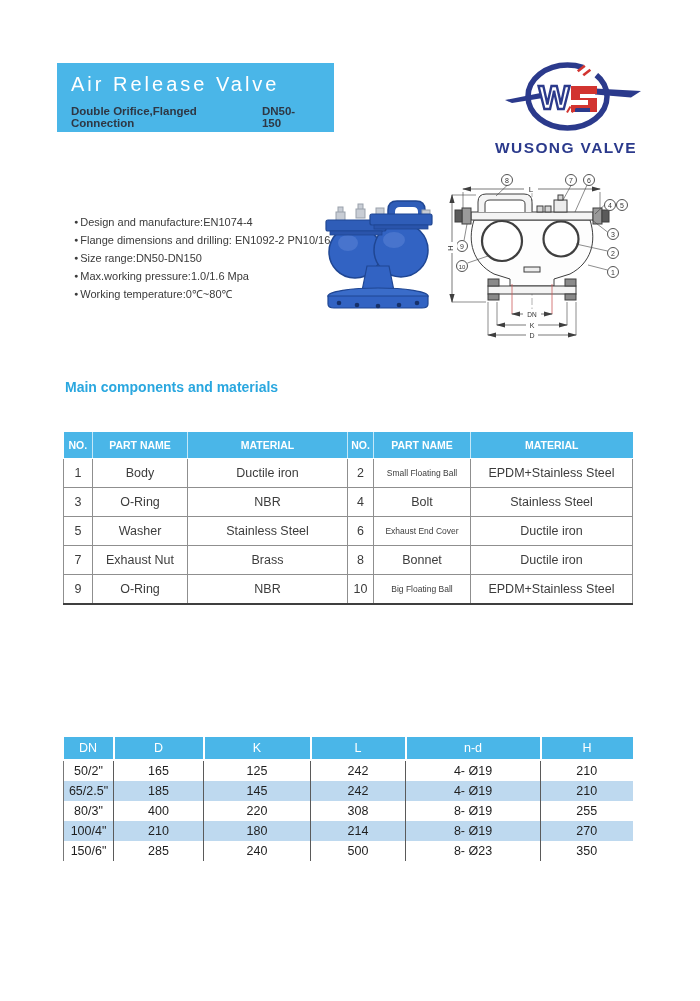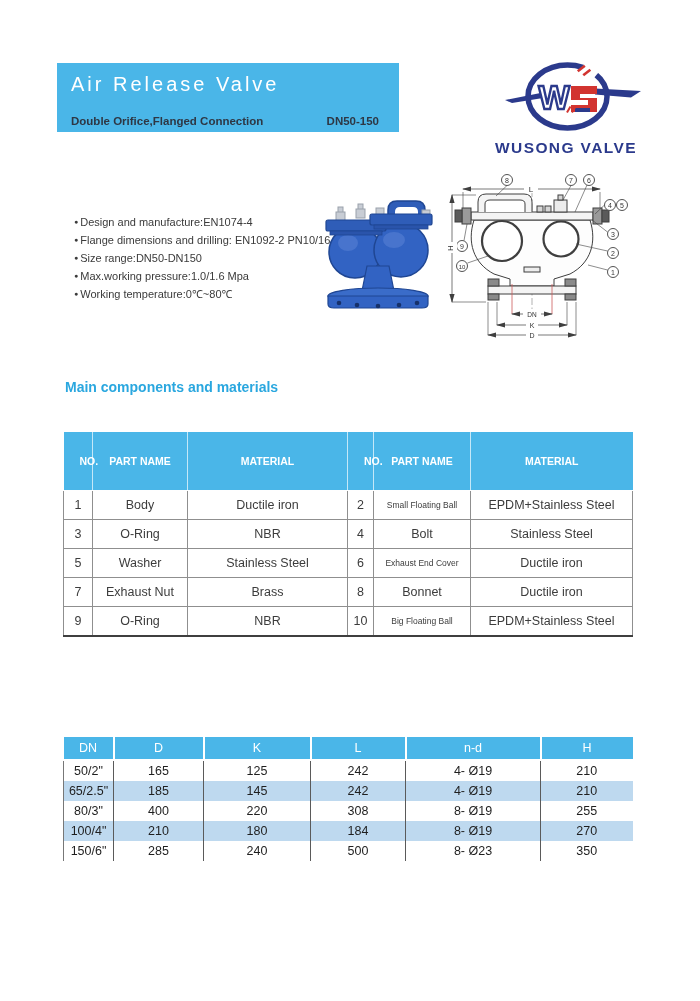--- a/index.html
+++ b/index.html
@@ -1,23 +1,23 @@
 <!DOCTYPE html>
 <html><head>
 <meta charset="utf-8">
 <style>
   html,body{margin:0;padding:0;background:#fff;}
   .page{position:relative;width:700px;height:1001px;background:#ffffff;
         font-family:"Liberation Sans",sans-serif;overflow:hidden;}
 
   
-  .title-box{position:absolute;left:57px;top:63px;width:342px;height:69px;
+  .title-box{position:absolute;left:57px;top:63px;width:277px;height:69px;
              background:#4ab6e8;box-sizing:border-box;padding:10px 20px 0 14px;}
   .title-main{font-size:20px;color:#ffffff;letter-spacing:3px;white-space:nowrap;}
-  .title-sub{display:flex;justify-content:space-between;margin-top:19px;
+  .title-sub{display:flex;justify-content:space-between;margin-top:9px;
              font-size:11.5px;font-weight:bold;color:#2e3744;}
 
   
   .logo{position:absolute;left:495px;top:58px;}
 
   
   .section-title{position:absolute;color:#2aa7df;font-weight:bold;white-space:nowrap;}
   .t-tech{left:65px;top:174px;font-size:15.5px;}
   .t-comp{left:65px;top:379px;font-size:14px;}
   .t-dim{left:65px;top:686px;font-size:14px;}
@@ -28,21 +28,21 @@
   .spec-list li::before{content:"●";font-size:7px;vertical-align:1.5px;margin-right:2px;}
 
   
   .valve-photo{position:absolute;left:312px;top:196px;}
   .tech-drawing{position:absolute;left:440px;top:168px;}
 
   
   .comp-table{position:absolute;left:63px;top:432px;width:569px;
               border-collapse:collapse;table-layout:fixed;}
   .comp-table th{background:#4ab6e8;color:#fff;font-size:10.5px;font-weight:bold;
-                 height:26px;padding:16px;border-right:1px solid #c4e8f8;border-bottom:1px solid #fff;}
+                 height:26px;padding:0;border-right:1px solid #c4e8f8;border-bottom:1px solid #fff;}
   .comp-table th:last-child{border-right:none;}
   .comp-table td{border:1px solid #8f8f8f;font-size:12.5px;color:#3c3c3c;
                  text-align:center;height:28px;padding:0;background:#fff;}
   .comp-table tr:last-child td{border-bottom:2px solid #3f3f3f;}
   .comp-table td.sm{font-size:8.5px;margin-top:40px;}
 
   
   .dim-table{position:absolute;left:63px;top:737px;width:569px;
              border-collapse:collapse;table-layout:fixed;}
   .dim-table th{background:#4ab6e8;color:#fff;font-size:12.5px;font-weight:normal;
@@ -329,21 +329,21 @@
       <td>400</td>
       <td>220</td>
       <td>308</td>
       <td>8- Ø19</td>
       <td>255</td>
     </tr>
     <tr class="alt">
       <td>100/4"</td>
       <td>210</td>
       <td>180</td>
-      <td>184</td>
+      <td>214</td>
       <td>8- Ø19</td>
       <td>270</td>
     </tr>
     <tr>
       <td>150/6"</td>
       <td>285</td>
       <td>240</td>
       <td>500</td>
       <td>8- Ø23</td>
       <td>350</td>

